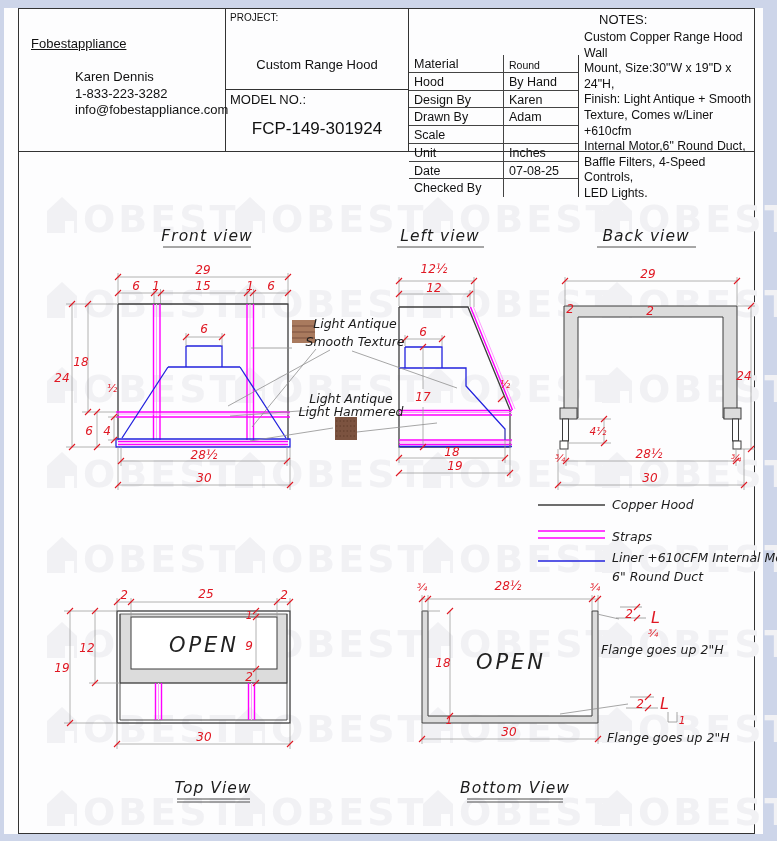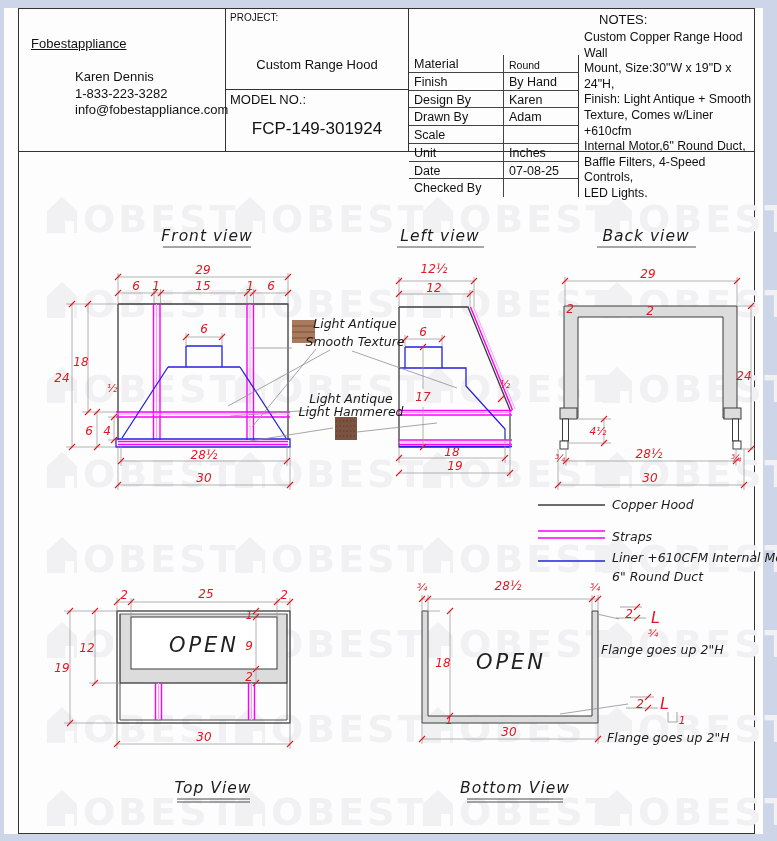--- a/index.html
+++ b/index.html
@@ -72,21 +72,21 @@
     <div class="divider"></div>
     <div class="lbl2">MODEL NO.:</div>
     <div class="val2">FCP-149-301924</div>
   </div>
   <div class="tb-cell tb-table">
     <div class="tb-row small">
         <div class="l">Material</div>
         <div class="v">Round</div>
       </div>
     <div class="tb-row">
-        <div class="l">Finish</div>
+        <div class="l">Hood</div>
         <div class="v">By Hand</div>
       </div>
     <div class="tb-row">
         <div class="l">Design By</div>
         <div class="v">Karen</div>
       </div>
     <div class="tb-row">
         <div class="l">Drawn By</div>
         <div class="v">Adam</div>
       </div>

